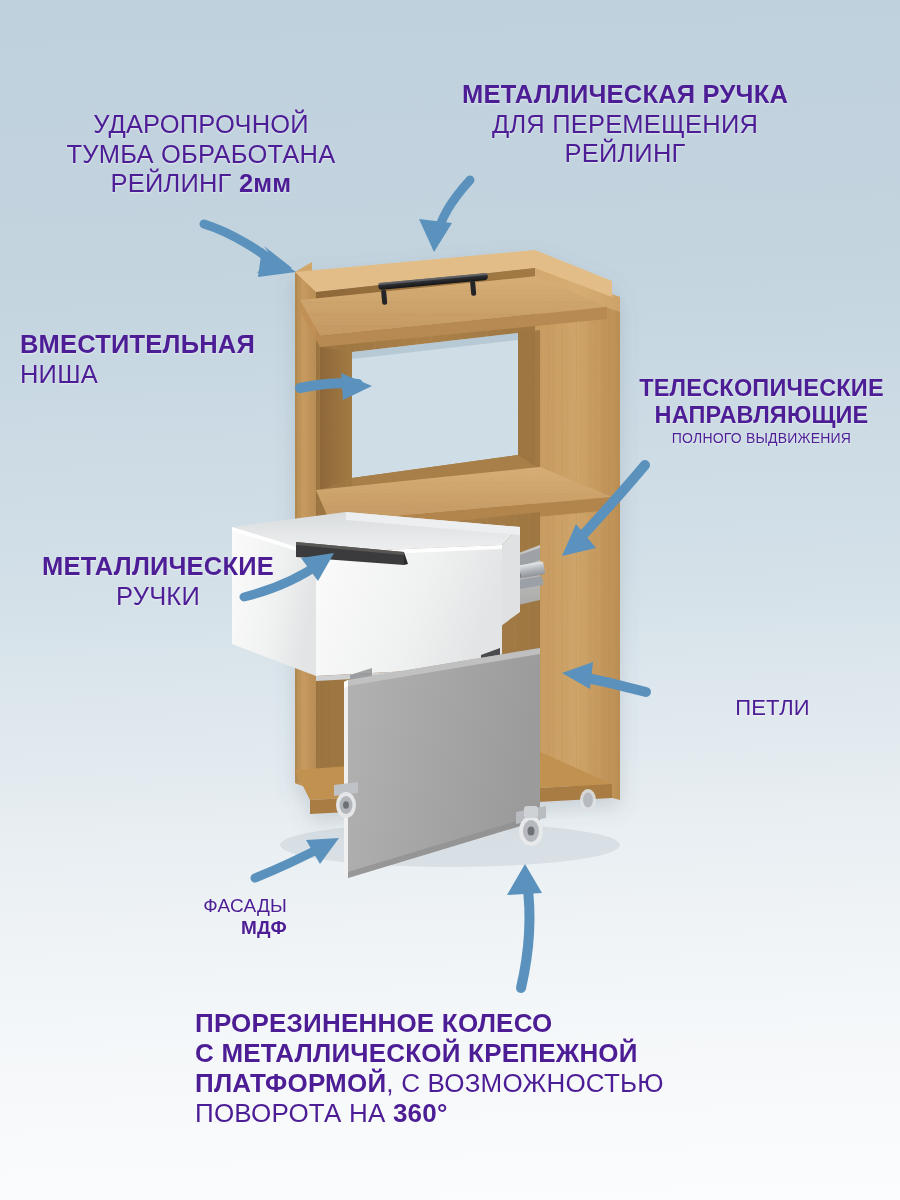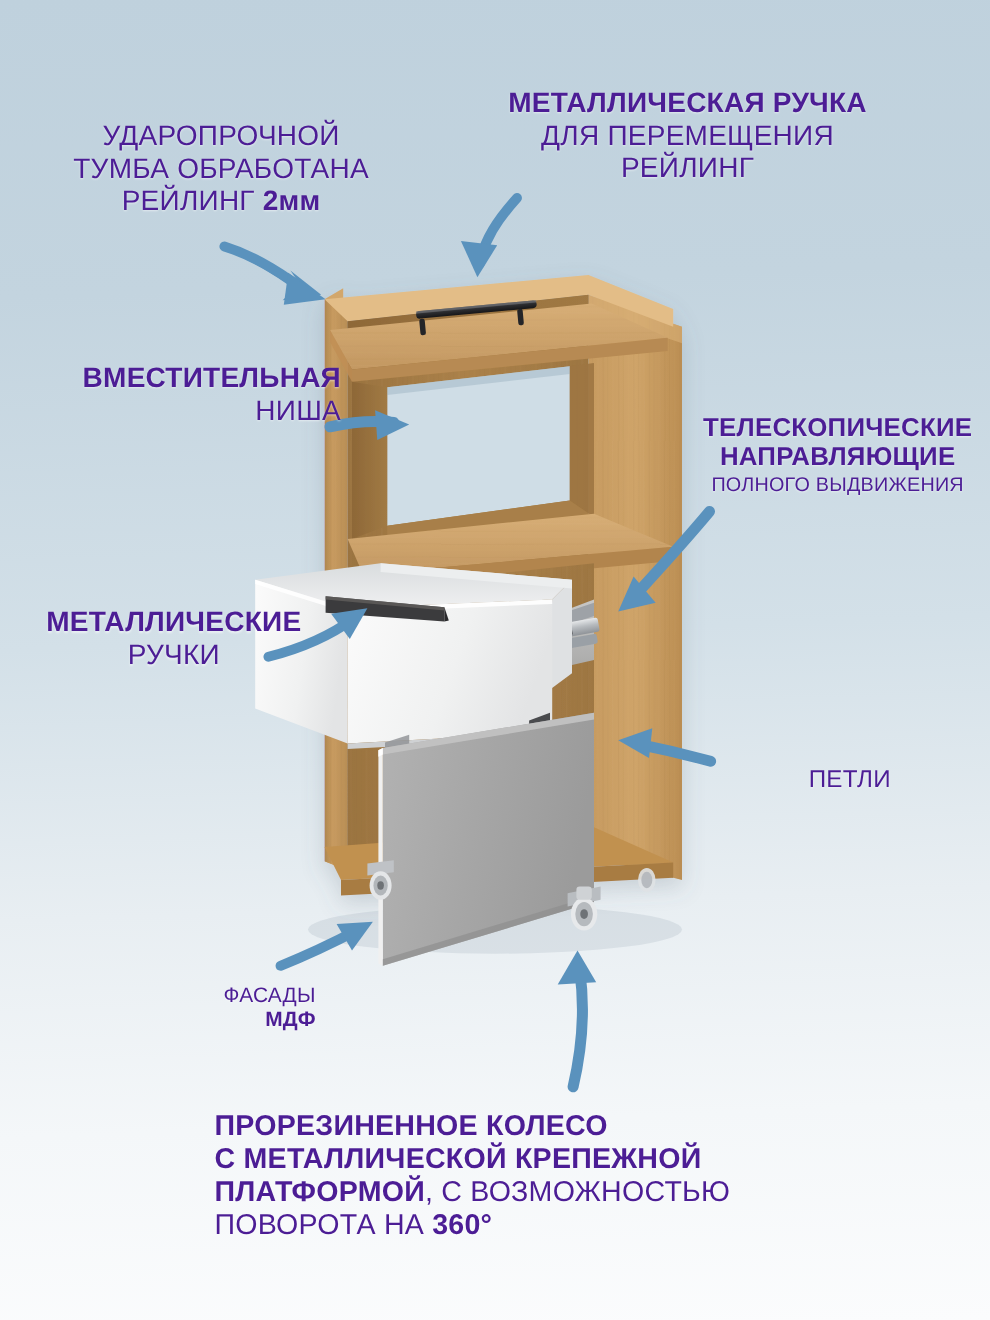--- a/index.html
+++ b/index.html
@@ -13,27 +13,27 @@
 
   
   .callout { position:absolute; color:#4c1d95; line-height:1.16; letter-spacing:.2px;
              text-shadow:0 1px 2px rgba(255,255,255,.55); }
   .callout .l { display:block; white-space:nowrap; }
   .b  { font-weight:700; }
   .n  { font-weight:400; }
 
   #c-edge      { left:36px;  top:110px;  width:330px; text-align:center; font-size:25.5px; }
   #c-rail      { left:425px; top:80px;   width:400px; text-align:center; font-size:25.5px; }
-  #c-niche     { left:20px;  top:330px;  width:290px; text-align:right; font-size:25.5px; }
+  #c-niche     { left:20px;  top:330px;  width:290px; text-align:left; font-size:25.5px; }
   #c-slides    { left:624px; top:375px;  width:275px; text-align:center; font-size:23.5px; }
   #c-handles   { left:8px;   top:552px;  width:300px; text-align:center; font-size:25.5px; }
   #c-hinges    { left:655px; top:695px;  width:235px; text-align:center; font-size:22px; }
   #c-mdf       { left:62px;  top:895px;  width:225px; text-align:right; font-size:19px; }
   #c-wheel     { left:195px; top:1008px; width:515px; font-size:26px; }
-  #c-slides .small { font-size:18px; }
+  #c-slides .small { font-size:14px; }
 
   
   #arrows { position:absolute; inset:0; pointer-events:none; }
 
   
   #product { position:absolute; left:0; top:0; width:900px; height:1200px; }
 </style>
 </head>
 <body>
 

